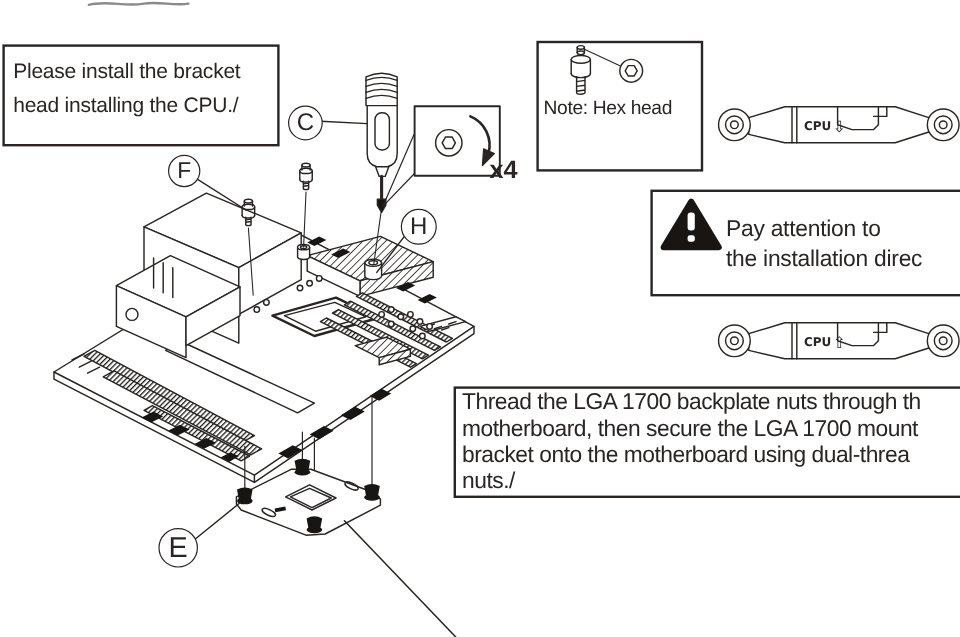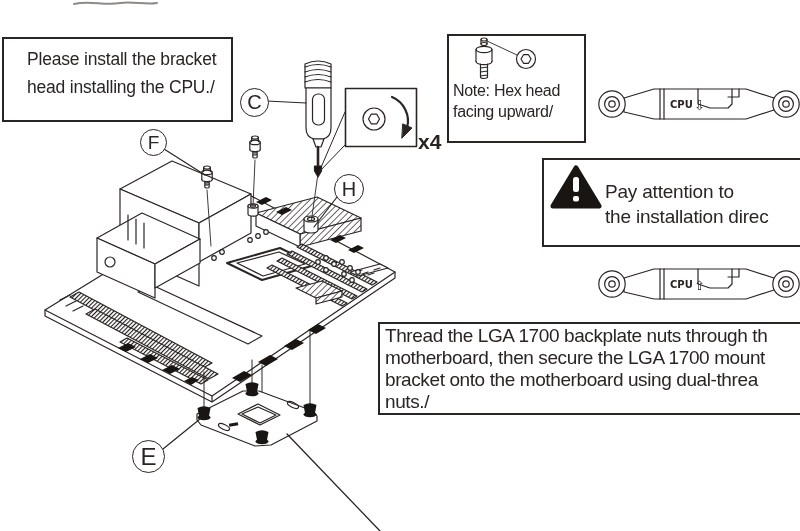--- a/index.html
+++ b/index.html
@@ -1,49 +1,48 @@
 <!DOCTYPE html>
 <html><head>
 <meta charset="utf-8">
 <style>
   html,body{margin:0;padding:0;background:#fff;}
   #stage{position:relative;width:800px;height:531px;overflow:hidden;background:#fff;
          font-family:"Liberation Sans","DejaVu Sans",sans-serif;color:#2a2523;}
   .box{position:absolute;border:2px solid #2a2523;background:#fff;box-sizing:border-box;z-index:1;}
   .box .tline{white-space:nowrap;}
-  #box-install{left:2px;top:37px;width:231px;height:85px;padding:6px 0 0 23px;
+  #box-install{left:2px;top:37px;width:231px;height:85px;padding:6px 0 0 7px;
                font-size:17.5px;line-height:28px;letter-spacing:-0.2px;}
   #box-note{left:447px;top:34px;width:139px;height:109px;padding:44px 0 0 4px;
             font-size:16px;line-height:21px;letter-spacing:-0.3px;}
   #box-warning{left:542px;top:158px;width:270px;height:89px;padding:19px 0 0 61px;
                font-size:19px;line-height:25px;letter-spacing:-0.2px;}
   #box-thread{left:378px;top:322px;width:430px;height:93px;padding:1px 0 0 5px;
               font-size:19px;line-height:22px;letter-spacing:-0.4px;}
   .lbl{position:absolute;border:1.8px solid #2a2523;border-radius:50%;background:#fff;
        display:flex;align-items:center;justify-content:center;z-index:3;}
   #lbl-c{left:240px;top:88px;width:27px;height:27px;font-size:20px;}
   #lbl-f{left:140px;top:129px;width:25px;height:25px;font-size:19px;}
   #lbl-h{left:334px;top:174px;width:28px;height:28px;font-size:20px;}
   #lbl-e{left:132px;top:440px;width:31px;height:31px;font-size:24px;}
-  #qty{position:absolute;left:418px;top:130px;font-size:21px;font-weight:bold;z-index:3;}
+  #qty{position:absolute;left:408px;top:130px;font-size:21px;font-weight:bold;z-index:3;}
   #art{position:absolute;left:0;top:0;z-index:2;pointer-events:none;}
 </style>
 </head>
 <body>
 
 <div id="stage">
 
   <div class="box" id="box-install">
     <div class="tline">Please install the bracket</div>
     <div class="tline">head installing the CPU./</div>
   </div>
 
   <div class="box" id="box-note">
     <div class="tline">Note: Hex head</div>
-    <div class="tline">facing upward/</div>
   </div>
 
   <div class="box" id="box-warning">
     <div class="tline">Pay attention to</div>
     <div class="tline">the installation direc</div>
   </div>
 
   <div class="box" id="box-thread">
     <div class="tline">Thread the LGA 1700 backplate nuts through th</div>
     <div class="tline">motherboard, then secure the LGA 1700 mount</div>

